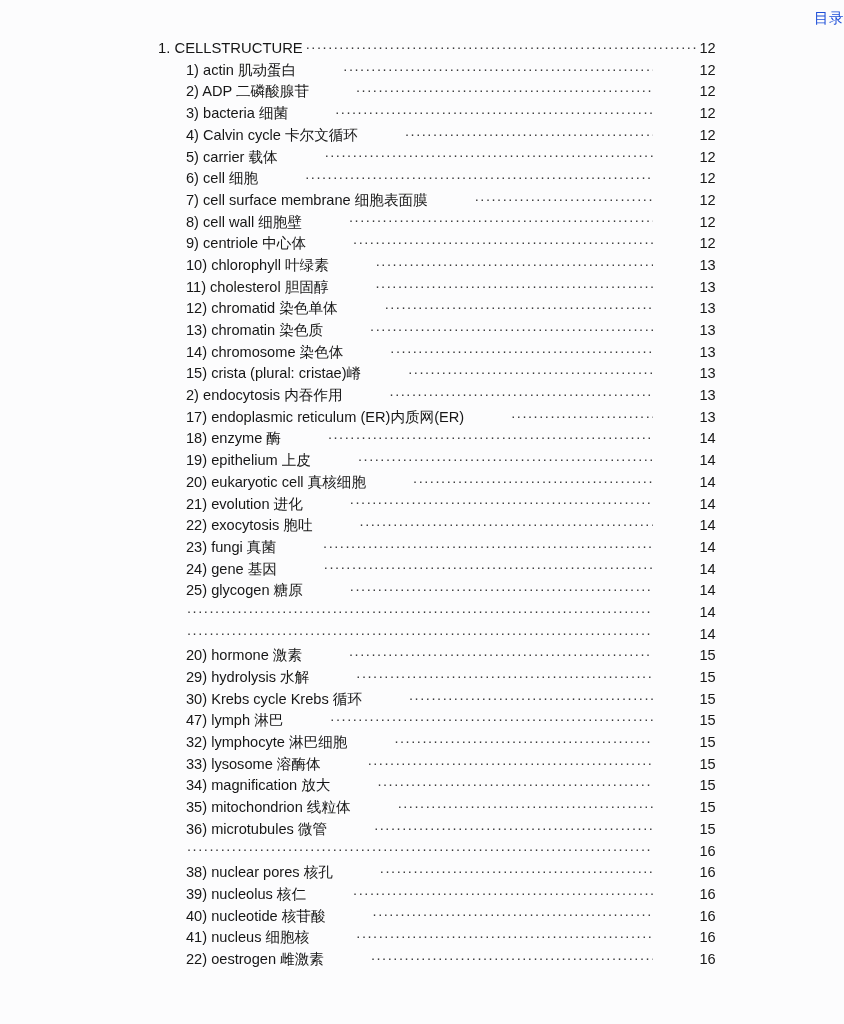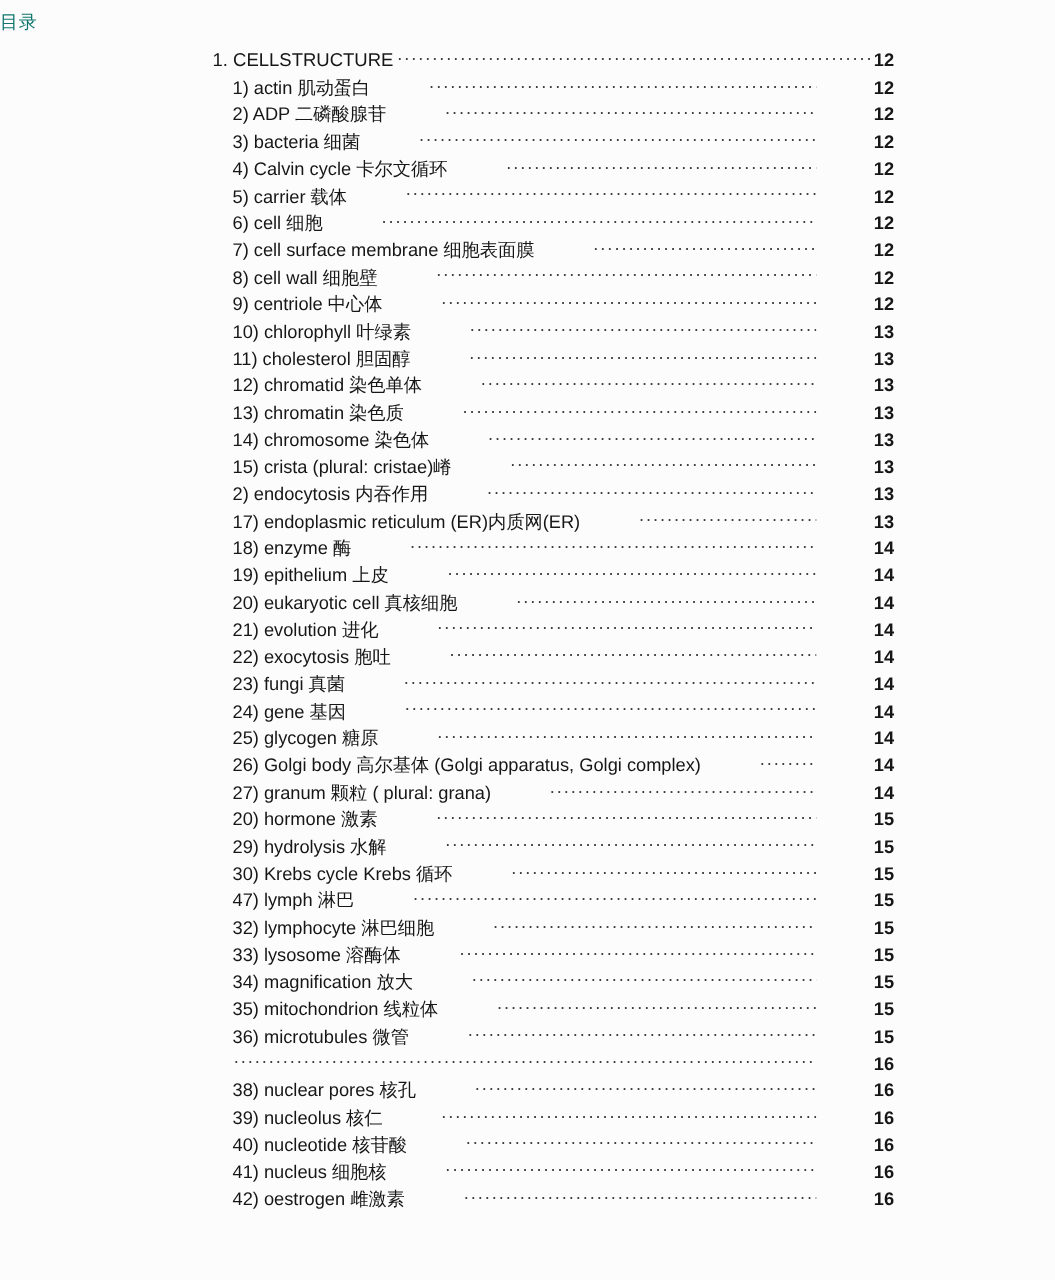--- a/index.html
+++ b/index.html
@@ -14,42 +14,43 @@
     color: #1b1b1b;
     overflow: hidden;
   }
   .page {
     position: relative;
     width: 844px;
     height: 1024px;
     box-sizing: border-box;
   }
   .doc-title {
-    text-align: left;
+    text-align: right;
     font-size: 14.5px;
     line-height: 1;
     padding-top: 11px;
     letter-spacing: 0.5px;
-    color: #0f766e;
+    color: #1d4ed8;
+    margin-left: 31px;
   }
   .toc {
     margin-top: 13px;
     padding-left: 158px;
     padding-right: 128px;
   }
   .toc-row {
     display: flex;
     align-items: baseline;
     height: 21.7px;
     font-size: 14.6px;
     white-space: nowrap;
     color: #161616;
   }
   .toc-row.level-1 {
-    margin-left: 12px;
+    margin-left: 0px;
     font-size: 14.8px;
   }
   .toc-row.level-2 {
     margin-left: 28px;
     gap: 44px;
   }
   .entry-label {
     flex: 0 0 auto;
     padding-right: 2px;
   }
@@ -65,25 +66,24 @@
     position: absolute;
     left: 0;
     bottom: 0.08em;
     white-space: nowrap;
     letter-spacing: 1.55px;
     font-size: 14.6px;
     color: #3a3a3a;
   }
   .page-num {
     flex: 0 0 auto;
-    text-align: left;
+    text-align: center;
     min-width: 17px;
     padding-left: 1px;
     font-size: 14.6px;
-    font-weight: bold;
   }
 </style>
 </head>
 <body>
 
 <div class="page">
 
   <div class="doc-title">目录</div>
 
   <div class="toc">
@@ -211,26 +211,24 @@
         <span class="entry-label">24) gene 基因</span>
         <span class="leader"></span>
         <span class="page-num">14</span>
       </div>
       <div class="toc-row level-2">
         <span class="entry-label">25) glycogen 糖原</span>
         <span class="leader"></span>
         <span class="page-num">14</span>
       </div>
       <div class="toc-row level-2">
-        <span class="entry-label">26) Golgi body 高尔基体 (Golgi apparatus, Golgi complex)</span>
-        <span class="leader"></span>
-        <span class="page-num">14</span>
-      </div>
-      <div class="toc-row level-2">
-        <span class="entry-label">27) granum 颗粒 ( plural: grana)</span>
+        <span class="leader"></span>
+        <span class="page-num">14</span>
+      </div>
+      <div class="toc-row level-2">
         <span class="leader"></span>
         <span class="page-num">14</span>
       </div>
       <div class="toc-row level-2">
         <span class="entry-label">20) hormone 激素</span>
         <span class="leader"></span>
         <span class="page-num">15</span>
       </div>
       <div class="toc-row level-2">
         <span class="entry-label">29) hydrolysis 水解</span>
@@ -290,19 +288,19 @@
         <span class="entry-label">40) nucleotide 核苷酸</span>
         <span class="leader"></span>
         <span class="page-num">16</span>
       </div>
       <div class="toc-row level-2">
         <span class="entry-label">41) nucleus 细胞核</span>
         <span class="leader"></span>
         <span class="page-num">16</span>
       </div>
       <div class="toc-row level-2">
-        <span class="entry-label">42) oestrogen 雌激素</span>
+        <span class="entry-label">22) oestrogen 雌激素</span>
         <span class="leader"></span>
         <span class="page-num">16</span>
       </div>
     </div>
 
 </div>
 
 </body></html>

